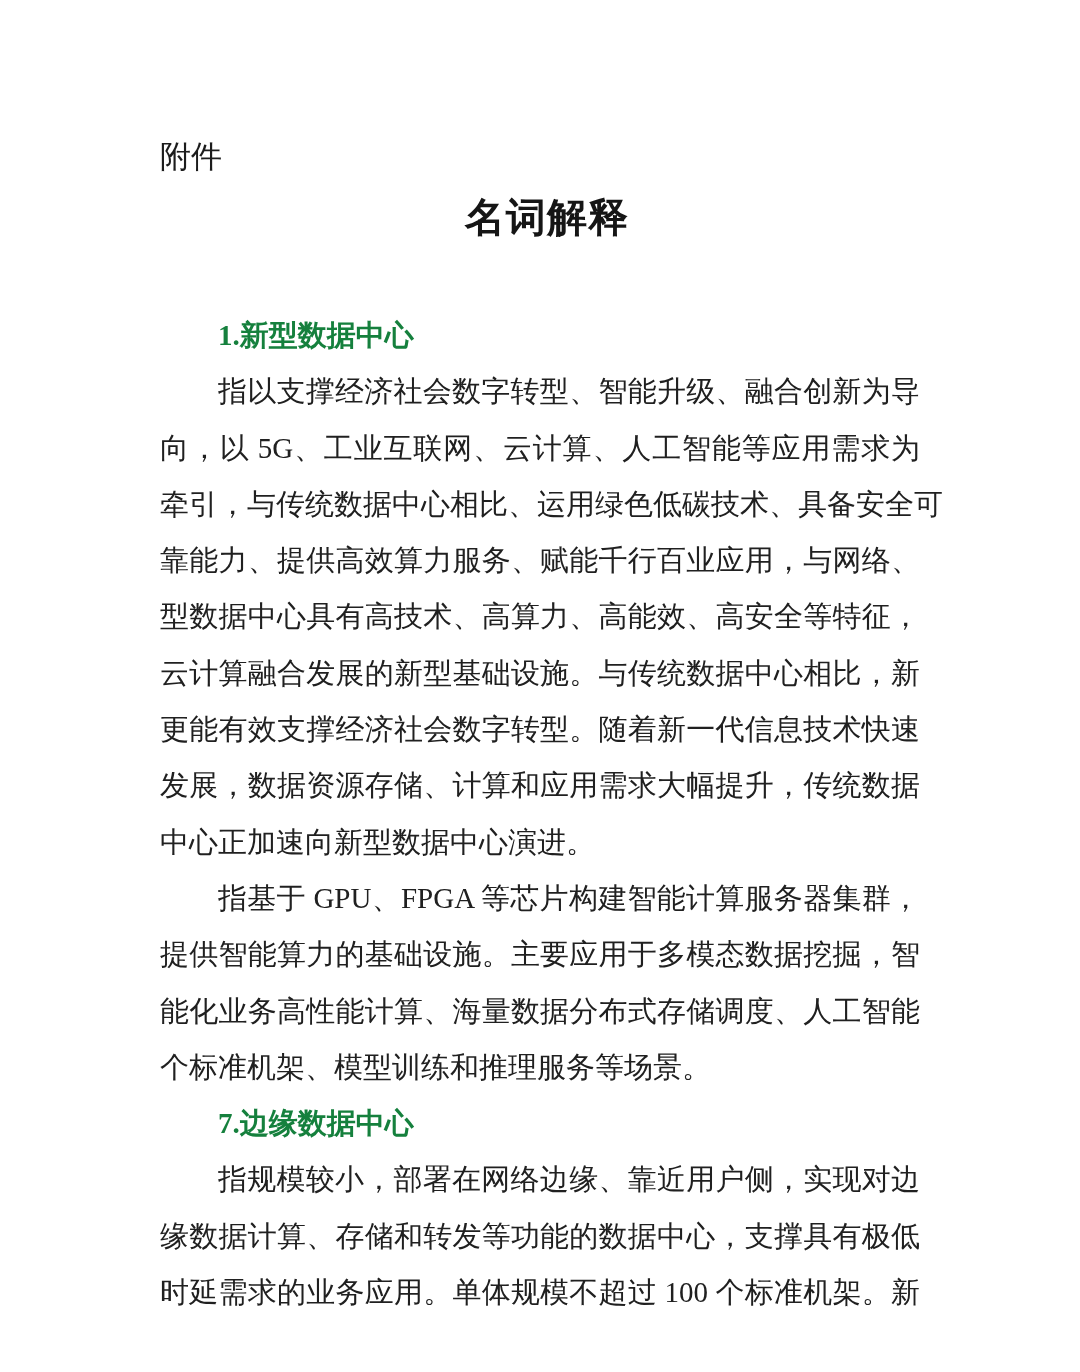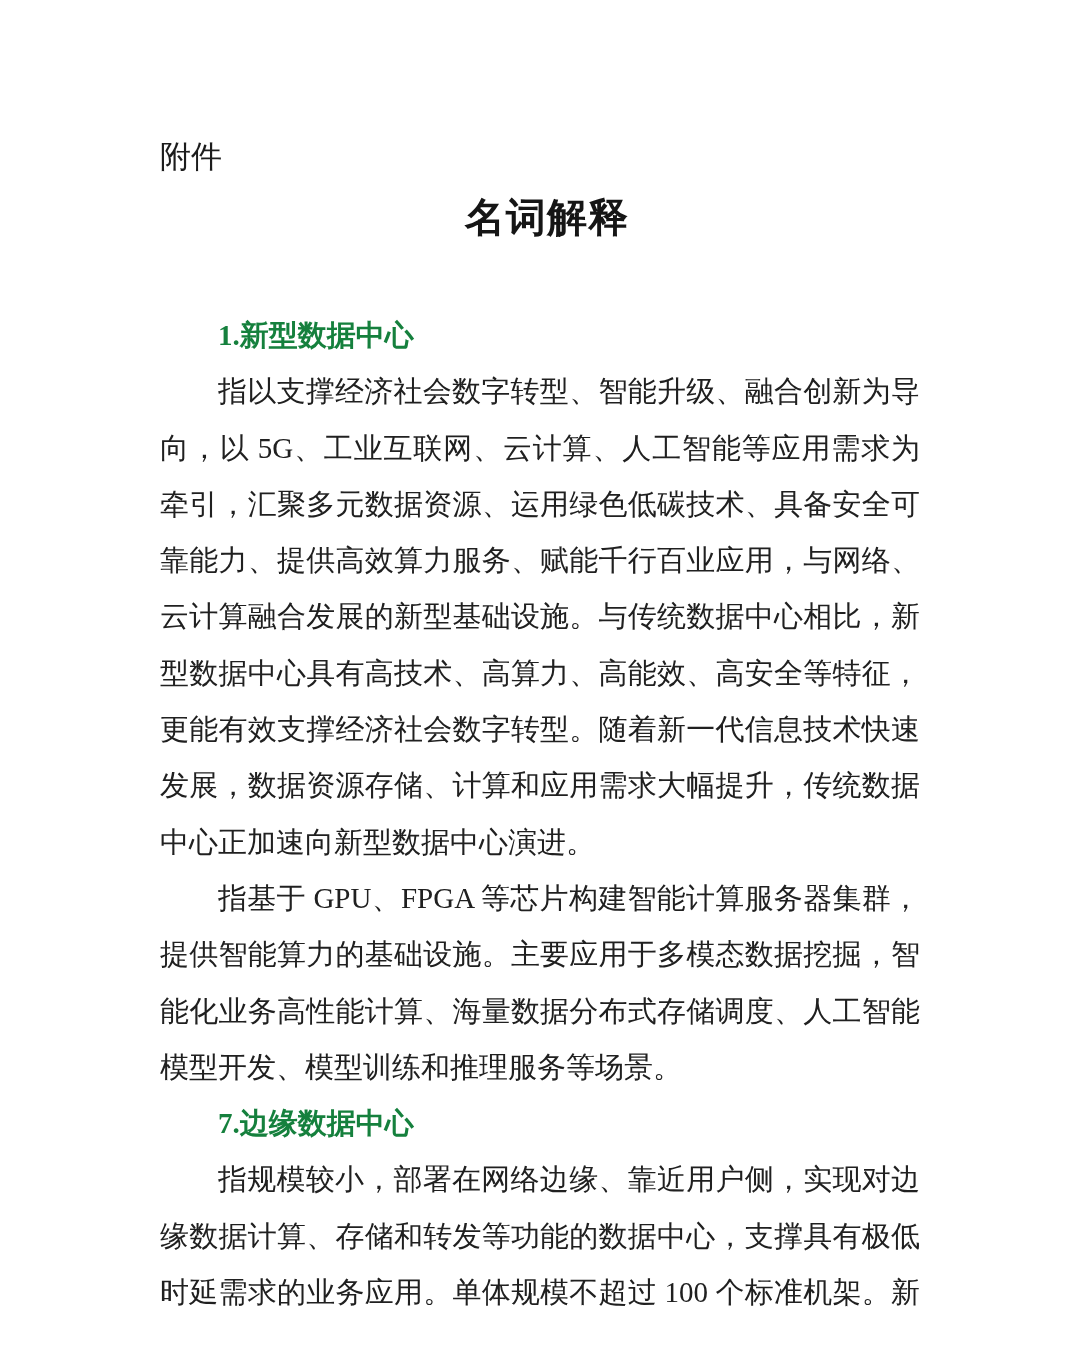--- a/index.html
+++ b/index.html
@@ -74,32 +74,32 @@
 
   <div class="attachment">附件</div>
 
   <h1 class="doc-title">名词解释</h1>
 
   <div class="body-block">
 
     <div class="row heading">1.新型数据中心</div>
     <div class="row first">指以支撑经济社会数字转型、智能升级、融合创新为导</div>
     <div class="row">向，以 5G、工业互联网、云计算、人工智能等应用需求为</div>
-    <div class="row">牵引，汇聚多元数据资源、运用绿色低碳技术、具备安全可</div>
+    <div class="row">牵引，与传统数据中心相比、运用绿色低碳技术、具备安全可</div>
     <div class="row">靠能力、提供高效算力服务、赋能千行百业应用，与网络、</div>
+    <div class="row">型数据中心具有高技术、高算力、高能效、高安全等特征，</div>
     <div class="row">云计算融合发展的新型基础设施。与传统数据中心相比，新</div>
-    <div class="row">型数据中心具有高技术、高算力、高能效、高安全等特征，</div>
     <div class="row">更能有效支撑经济社会数字转型。随着新一代信息技术快速</div>
     <div class="row">发展，数据资源存储、计算和应用需求大幅提升，传统数据</div>
     <div class="row end">中心正加速向新型数据中心演进。</div>
 
     <div class="row first">指基于 GPU、FPGA 等芯片构建智能计算服务器集群，</div>
     <div class="row">提供智能算力的基础设施。主要应用于多模态数据挖掘，智</div>
     <div class="row">能化业务高性能计算、海量数据分布式存储调度、人工智能</div>
-    <div class="row end">模型开发、模型训练和推理服务等场景。</div>
+    <div class="row end">个标准机架、模型训练和推理服务等场景。</div>
 
     <div class="row heading">7.边缘数据中心</div>
     <div class="row first">指规模较小，部署在网络边缘、靠近用户侧，实现对边</div>
     <div class="row">缘数据计算、存储和转发等功能的数据中心，支撑具有极低</div>
     <div class="row">时延需求的业务应用。单体规模不超过 100 个标准机架。新</div>
 
   </div>
 </div>
 
 </body></html>

